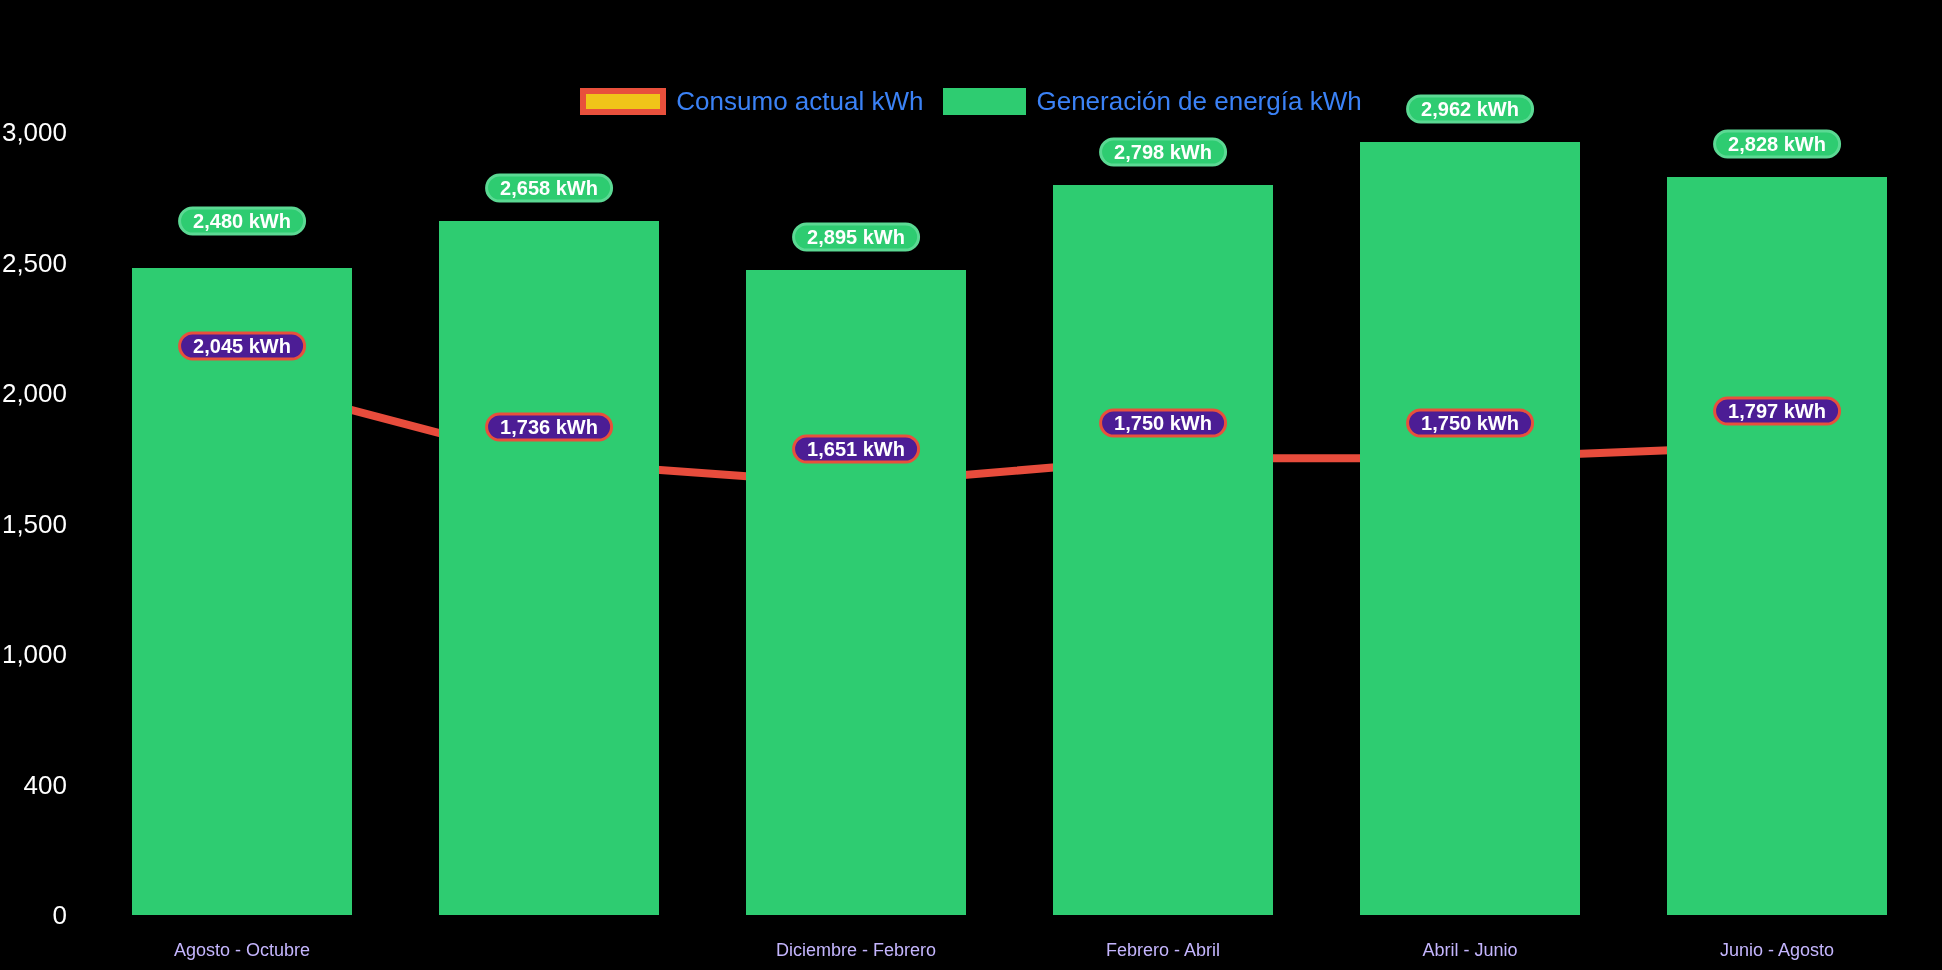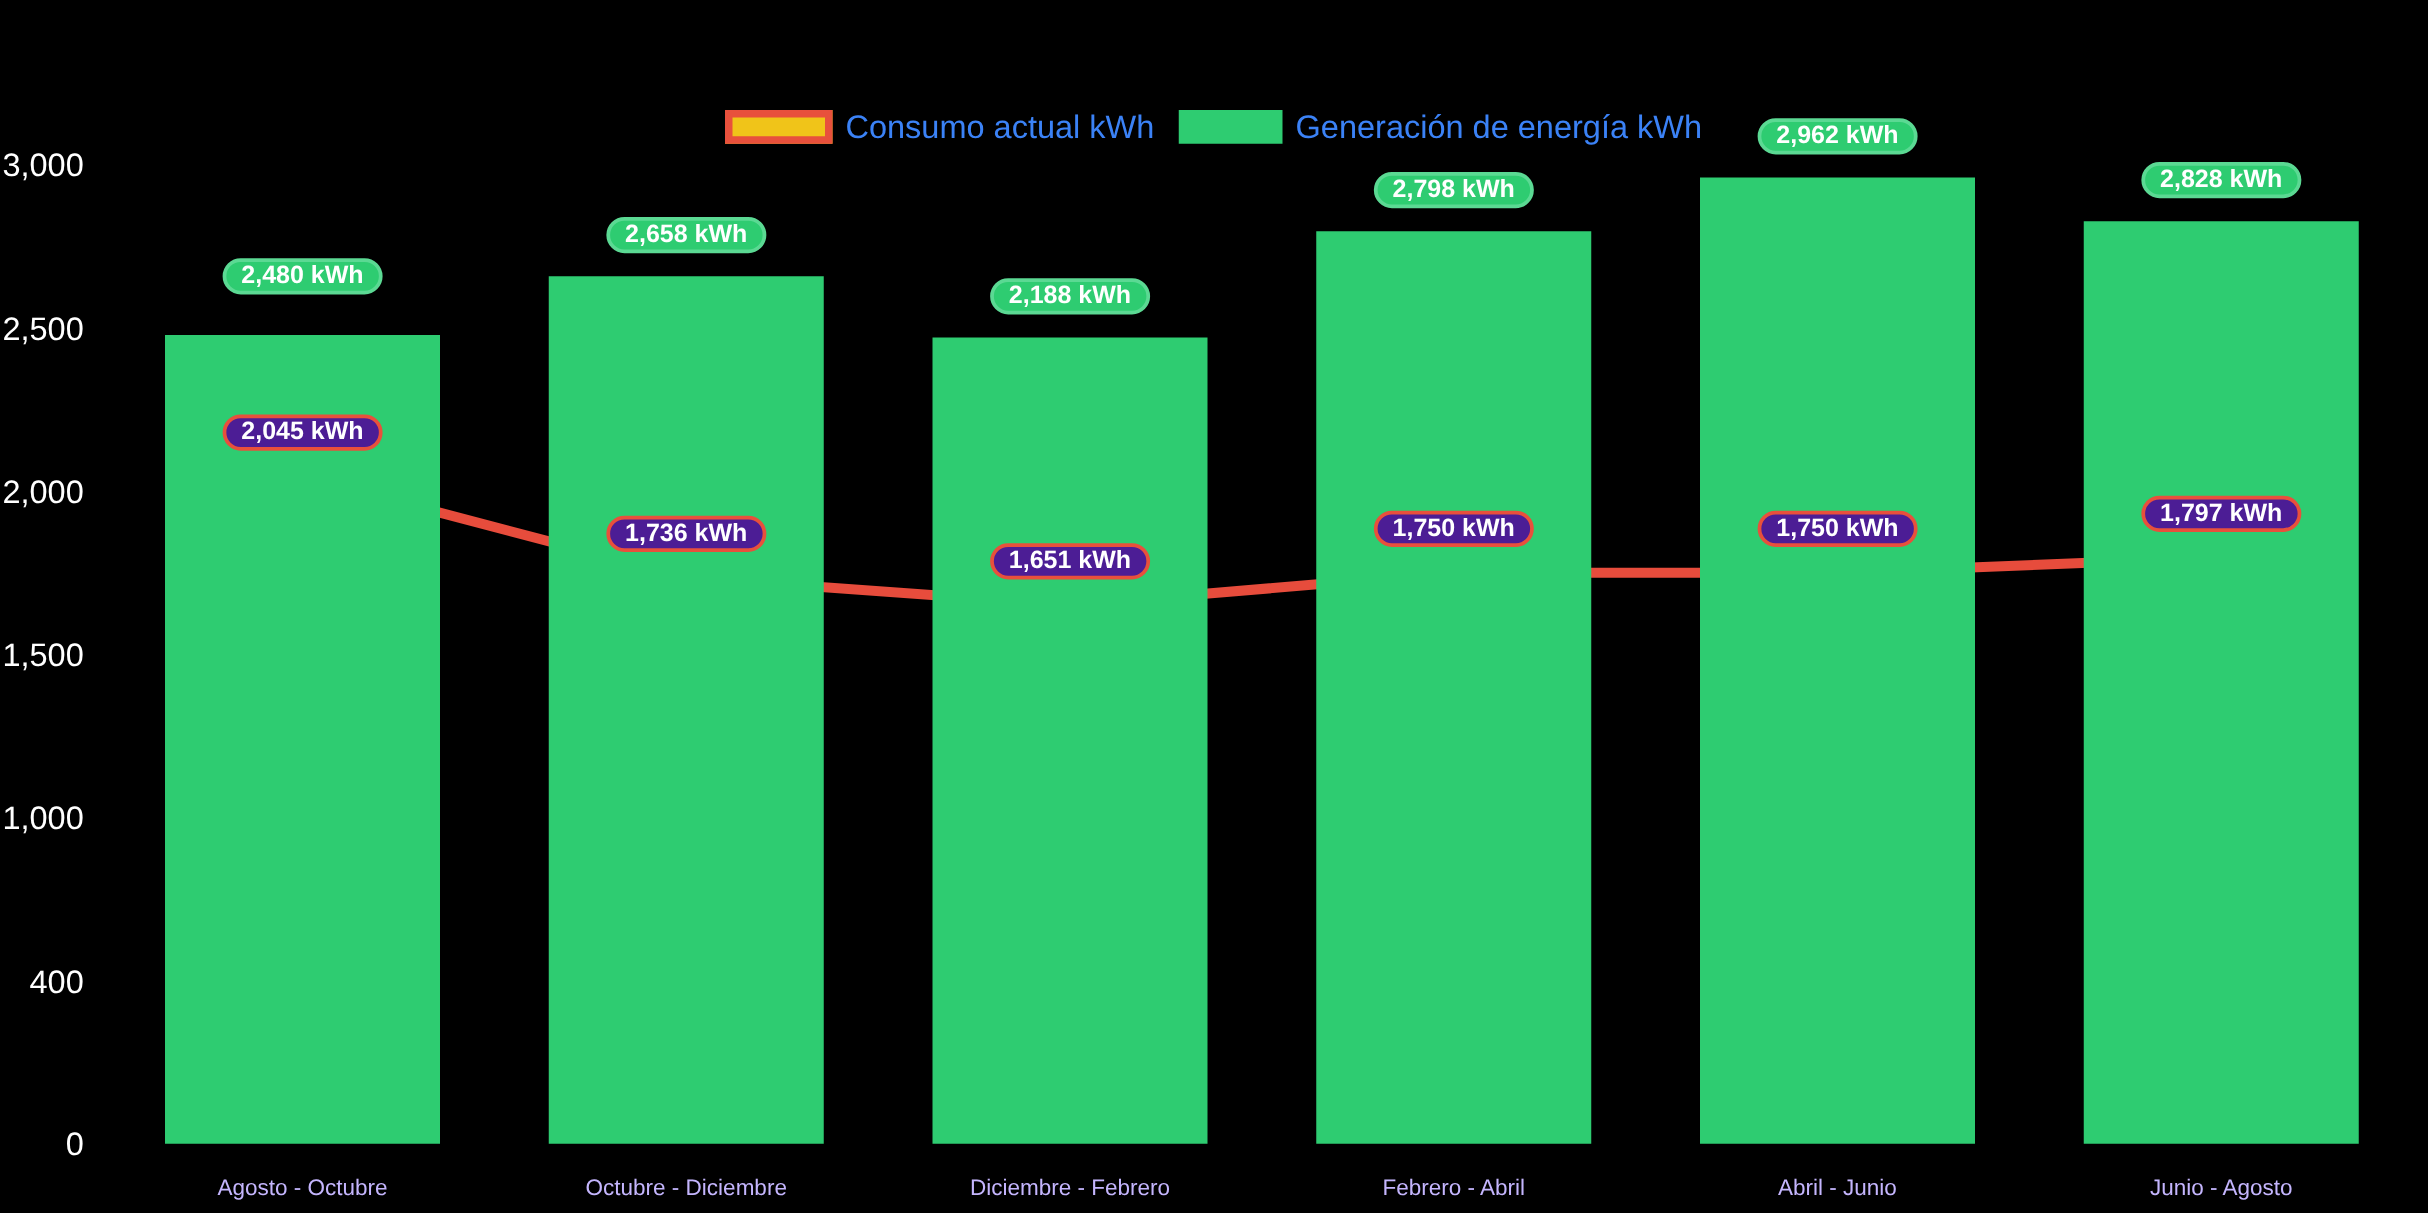--- a/index.html
+++ b/index.html
@@ -97,33 +97,32 @@
         <circle cx="856" cy="484.089" r="11" fill="#f2af1d" stroke="#e74c3c" stroke-width="4"></circle>
         <circle cx="1163" cy="458.25" r="11" fill="#f2af1d" stroke="#e74c3c" stroke-width="4"></circle>
         <circle cx="1470" cy="458.25" r="11" fill="#f2af1d" stroke="#e74c3c" stroke-width="4"></circle>
         <circle cx="1777" cy="445.983" r="11" fill="#f2af1d" stroke="#e74c3c" stroke-width="4"></circle>
       </g>
   </svg>
 
   <div id="pills" class="layer">
       <div class="pill pill-green" style="left: 242px; top: 221px;">2,480 kWh</div>
       <div class="pill pill-green" style="left: 549px; top: 188.262px;">2,658 kWh</div>
-      <div class="pill pill-green" style="left: 856px; top: 236.547px;">2,188 kWh</div>
+      <div class="pill pill-green" style="left: 856px; top: 236.547px;">2,895 kWh</div>
       <div class="pill pill-green" style="left: 1163px; top: 151.722px;">2,798 kWh</div>
       <div class="pill pill-green" style="left: 1470px; top: 108.918px;">2,962 kWh</div>
       <div class="pill pill-green" style="left: 1777px; top: 143.892px;">2,828 kWh</div>
       <div class="pill pill-orange" style="left: 242px; top: 346.255px;">2,045 kWh</div>
       <div class="pill pill-orange" style="left: 549px; top: 426.904px;">1,736 kWh</div>
       <div class="pill pill-orange" style="left: 856px; top: 449.089px;">1,651 kWh</div>
       <div class="pill pill-orange" style="left: 1163px; top: 423.25px;">1,750 kWh</div>
       <div class="pill pill-orange" style="left: 1470px; top: 423.25px;">1,750 kWh</div>
       <div class="pill pill-orange" style="left: 1777px; top: 410.983px;">1,797 kWh</div>
     </div>
   <div id="xaxis" class="layer">
       <div class="xlabel" style="left: 82px; top: 936px;">Agosto - Octubre</div>
-      <div class="xlabel" style="left: 389px; top: 936px;">Octubre - Diciembre</div>
       <div class="xlabel" style="left: 696px; top: 936px;">Diciembre - Febrero</div>
       <div class="xlabel" style="left: 1003px; top: 936px;">Febrero - Abril</div>
       <div class="xlabel" style="left: 1310px; top: 936px;">Abril - Junio</div>
       <div class="xlabel" style="left: 1617px; top: 936px;">Junio - Agosto</div>
     </div>
 
 </div>
 
 </body></html>

